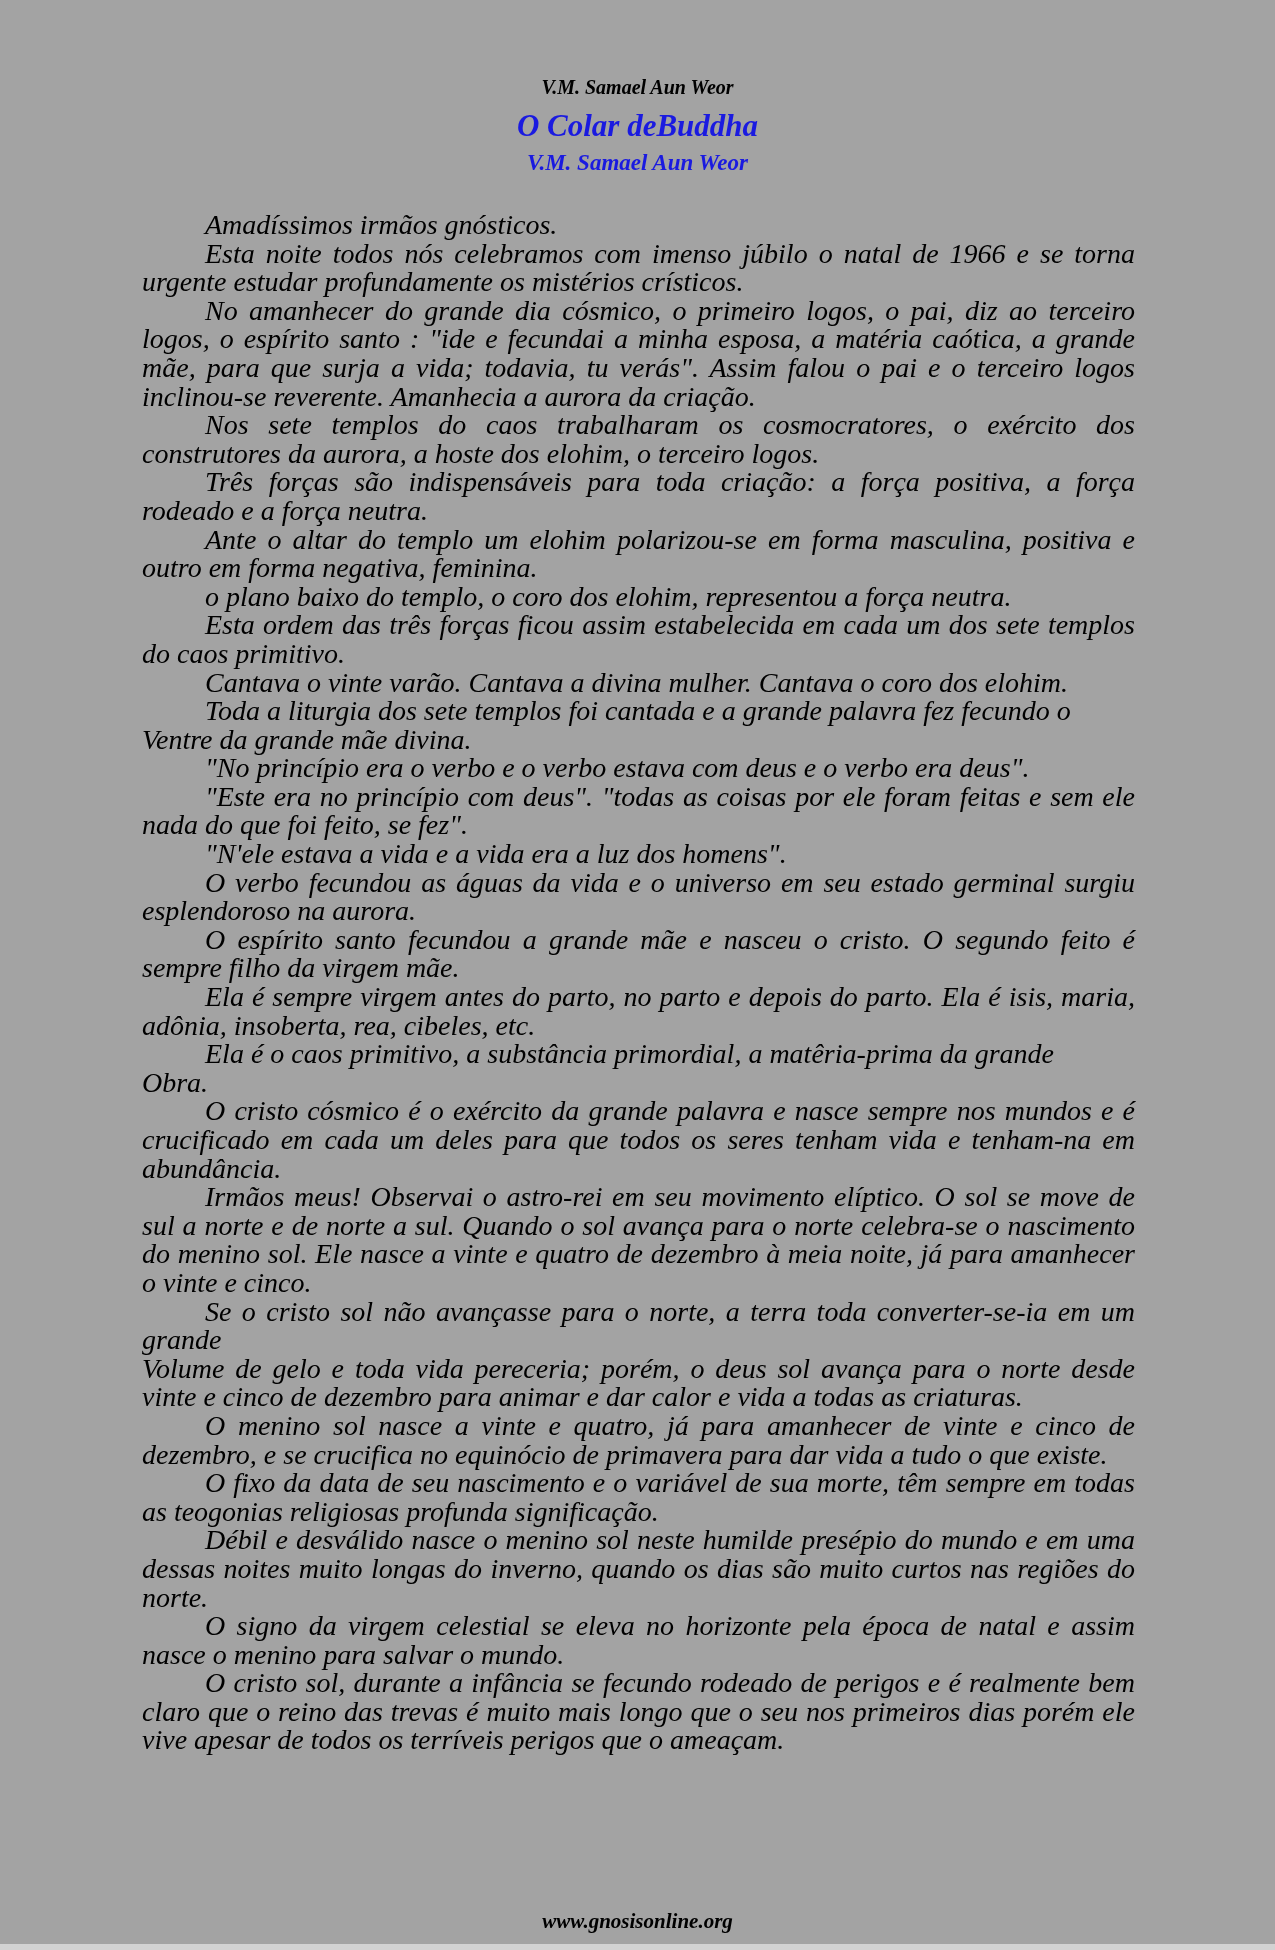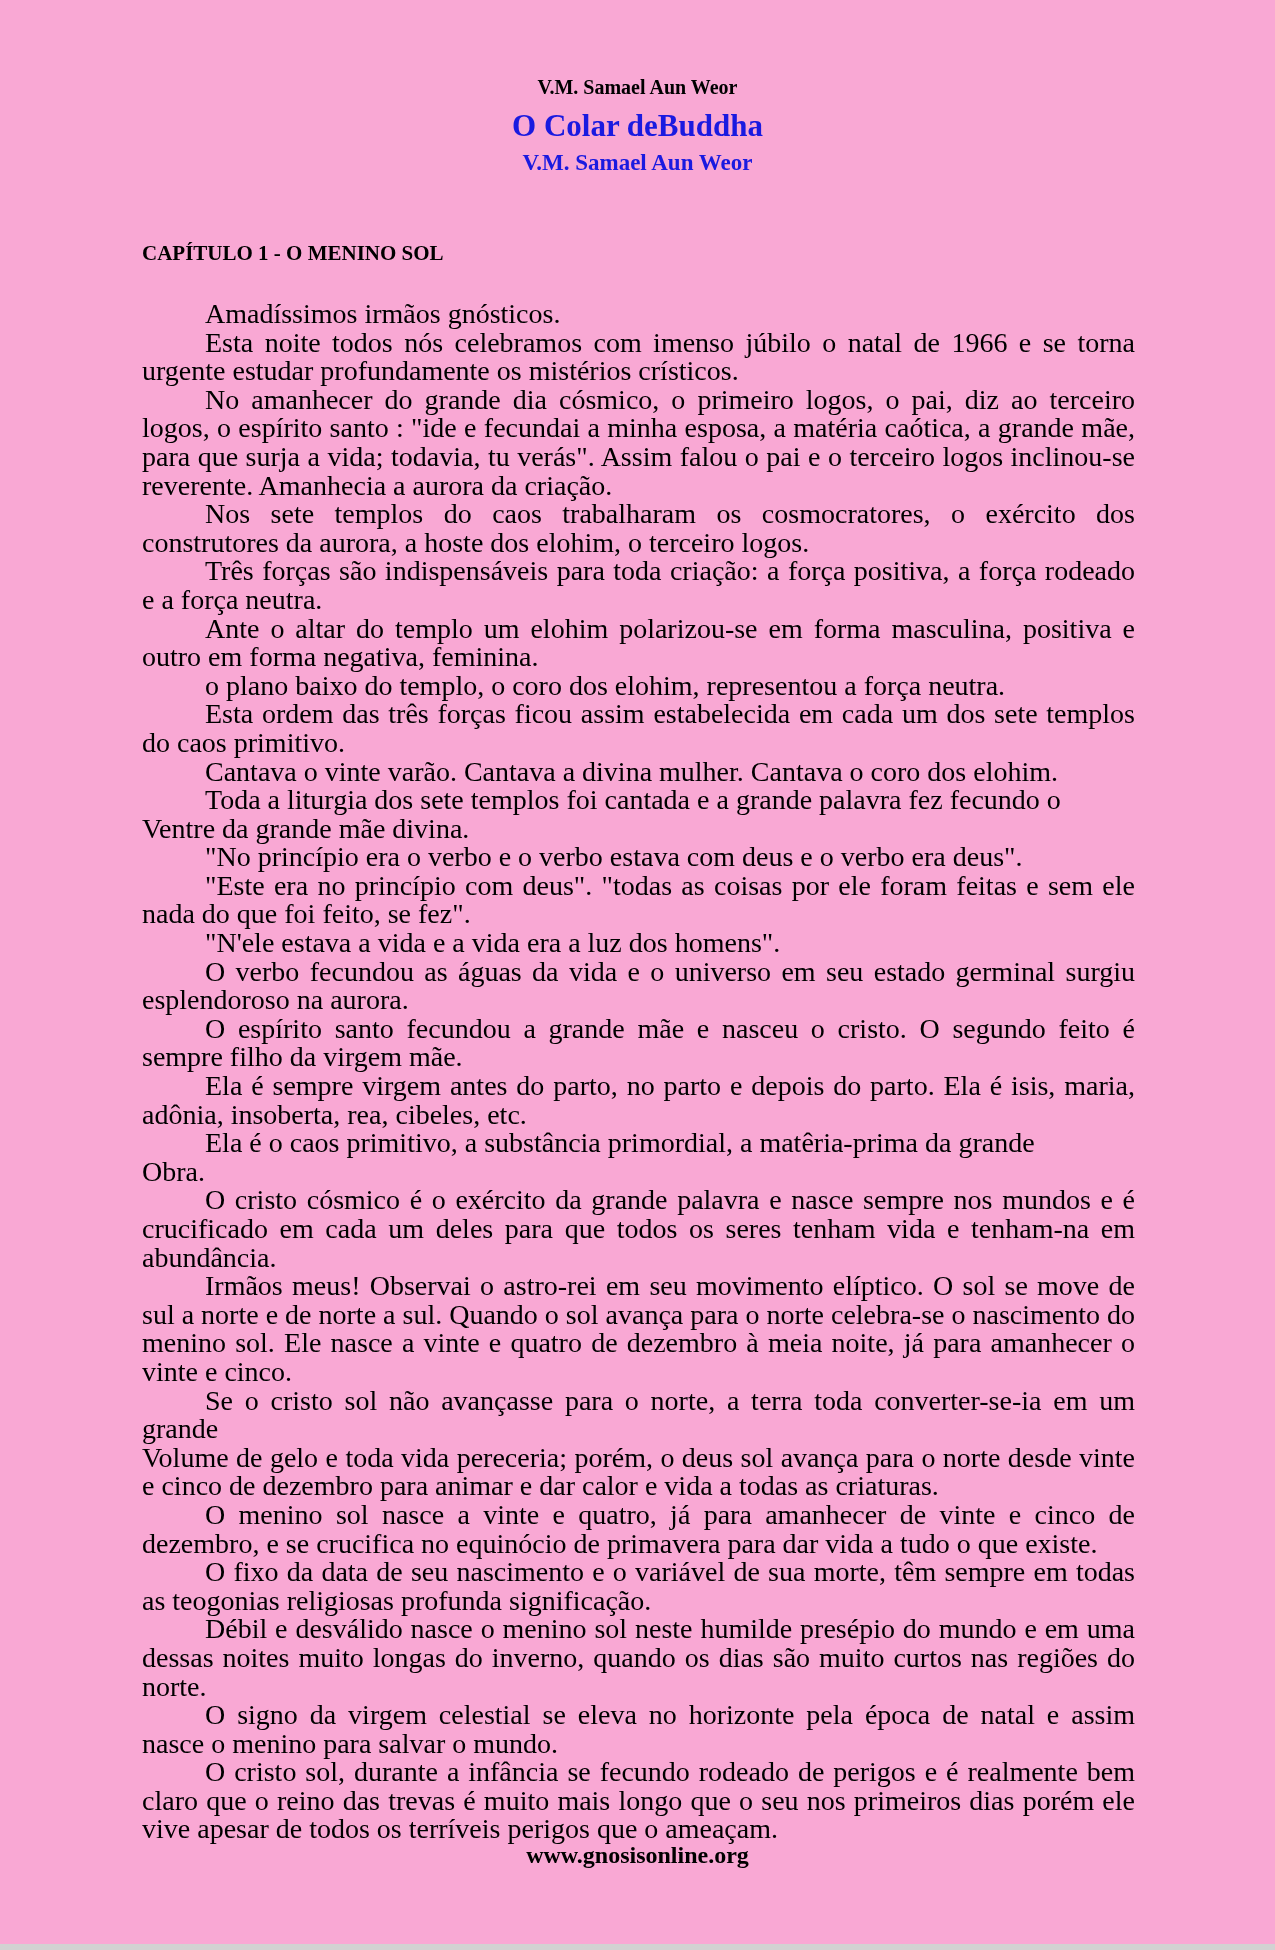--- a/index.html
+++ b/index.html
@@ -5,24 +5,25 @@
   html, body {
     margin: 0;
     padding: 0;
     background: #ffffff;
   }
   #page {
     position: relative;
     width: 1275px;
     height: 1950px;
     margin: 0 auto;
-    background: #f9a8d4;
+    background: #a3a3a3;
     font-family: "Liberation Serif", "DejaVu Serif", serif;
     color: #000000;
     overflow: hidden;
+    font-style: italic;
   }
   .author-header {
     padding-top: 76px;
     text-align: center;
     font-weight: bold;
     font-size: 20px;
     line-height: 23px;
   }
   .doc-title {
     margin-top: 25px;
@@ -54,25 +55,25 @@
     font-size: 28px;
     line-height: 28.6px;
     text-align: justify;
   }
   .body-text p.indent {
     text-indent: 63px;
   }
   .page-footer {
     position: absolute;
     left: 0;
-    top: 1843px;
+    top: 1909px;
     width: 100%;
     text-align: center;
     font-weight: bold;
-    font-size: 24px;
+    font-size: 21px;
     line-height: 24px;
   }
   .page-bottom-edge {
     position: absolute;
     left: 0;
     bottom: 0;
     width: 100%;
     height: 6px;
     background: #d2d2d2;
   }
@@ -81,21 +82,20 @@
 <body>
 
 <div id="page">
 
   <div class="author-header">V.M. Samael Aun Weor</div>
 
   <div class="doc-title" style="color: rgb(26, 26, 224); margin-top: 6px;">O Colar deBuddha</div>
 
   <div class="doc-subtitle" style="color: rgb(26, 26, 224);">V.M. Samael Aun Weor</div>
 
-  <div class="chapter-heading">CAPÍTULO 1 - O MENINO SOL</div>
 
   <div class="body-text">
       <p class="indent">Amadíssimos irmãos gnósticos.</p>
       <p class="indent">Esta noite todos nós celebramos com imenso júbilo o natal de 1966 e se torna urgente estudar profundamente os mistérios crísticos.</p>
       <p class="indent">No amanhecer do grande dia cósmico, o primeiro logos, o pai, diz ao terceiro logos, o espírito santo : "ide e fecundai a minha esposa, a matéria caótica, a grande mãe, para que surja a vida; todavia, tu verás". Assim falou o pai e o terceiro logos inclinou-se reverente. Amanhecia a aurora da criação.</p>
       <p class="indent">Nos sete templos do caos trabalharam os cosmocratores, o exército dos construtores da aurora, a hoste dos elohim, o terceiro logos.</p>
       <p class="indent">Três forças são indispensáveis para toda criação: a força positiva, a força rodeado e a força neutra.</p>
       <p class="indent">Ante o altar do templo um elohim polarizou-se em forma masculina, positiva e outro em forma negativa, feminina.</p>
       <p class="indent">o plano baixo do templo, o coro dos elohim, representou a força neutra.</p>
       <p class="indent">Esta ordem das três forças ficou assim estabelecida em cada um dos sete templos do caos primitivo.</p>

